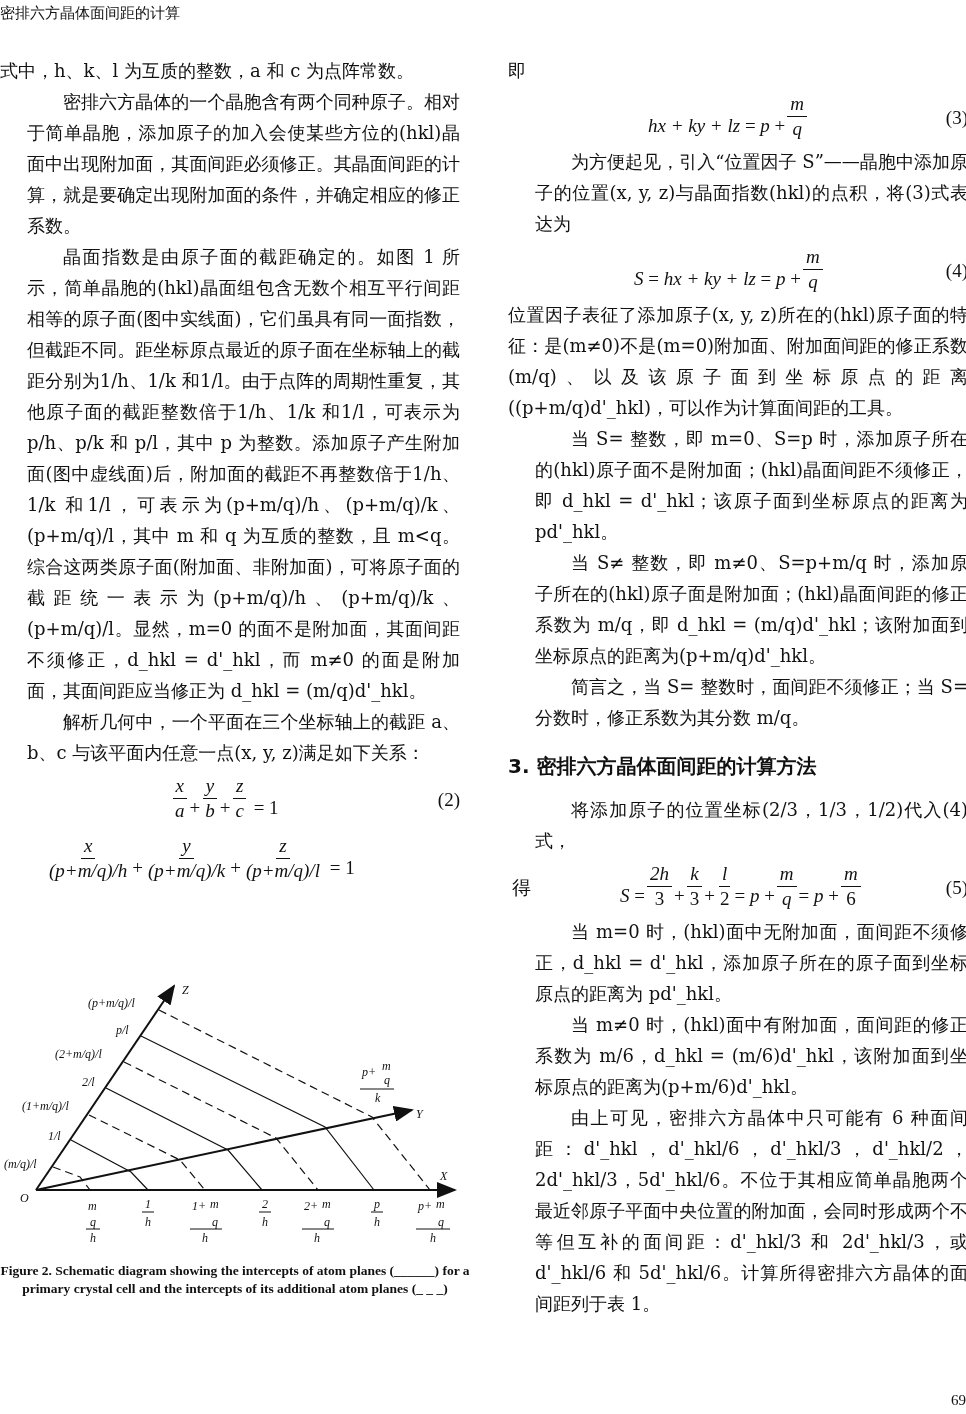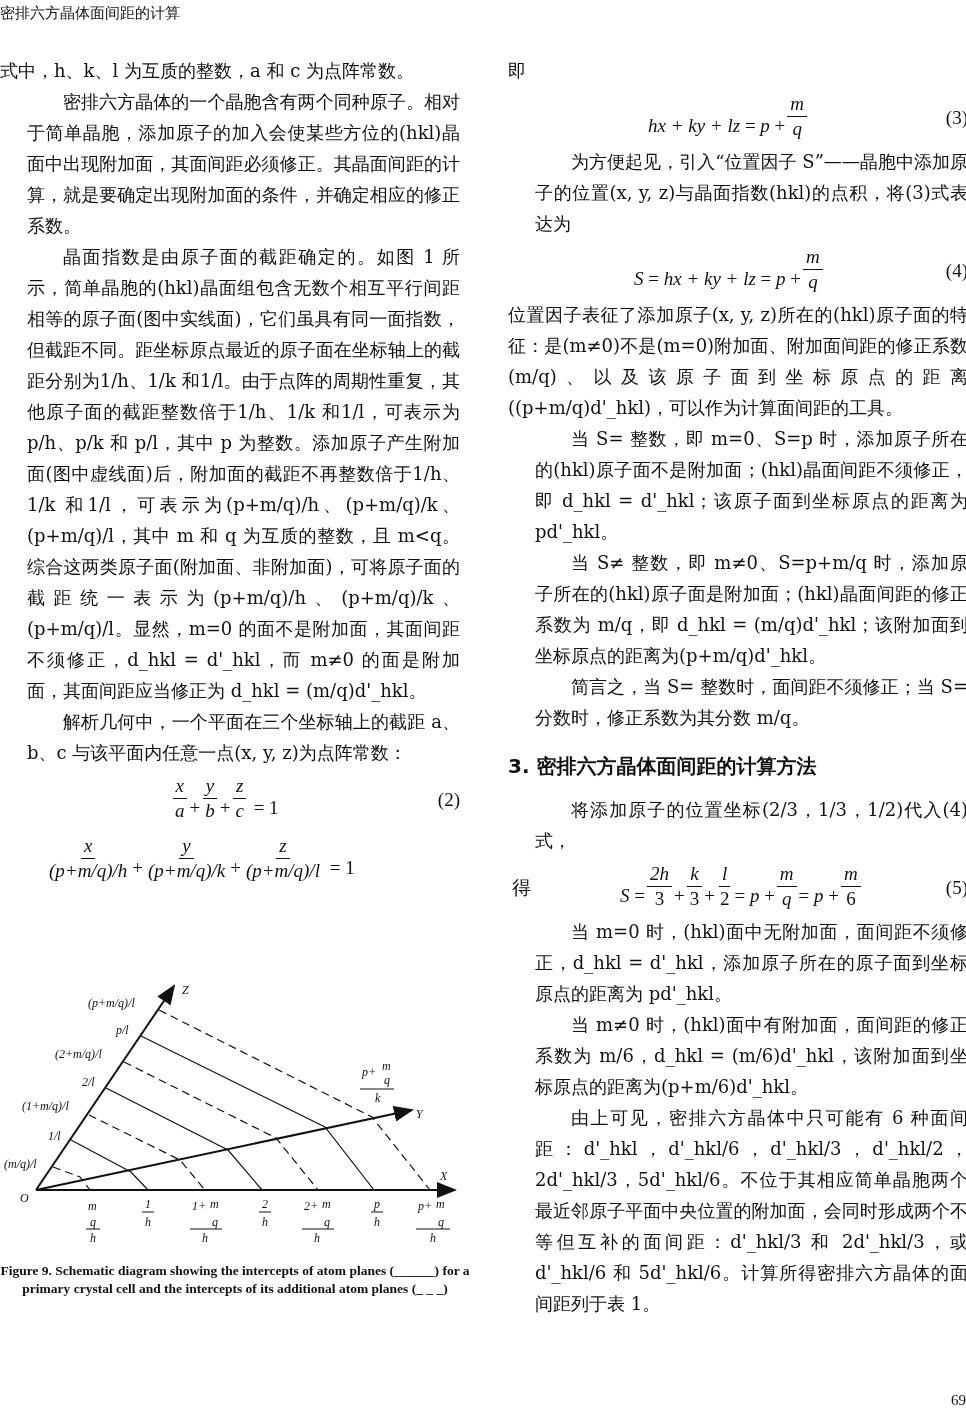--- a/index.html
+++ b/index.html
@@ -30,21 +30,21 @@
 </style>
 </head>
 <body>
 
 <div class="header">密排六方晶体面间距的计算</div>
 
 <div class="col left">
   <p class="p">式中，h、k、l 为互质的整数，a 和 c 为点阵常数。</p>
   <p class="p ind">密排六方晶体的一个晶胞含有两个同种原子。相对于简单晶胞，添加原子的加入会使某些方位的(hkl)晶面中出现附加面，其面间距必须修正。其晶面间距的计算，就是要确定出现附加面的条件，并确定相应的修正系数。</p>
   <p class="p ind">晶面指数是由原子面的截距确定的。如图 1 所示，简单晶胞的(hkl)晶面组包含无数个相互平行间距相等的原子面(图中实线面)，它们虽具有同一面指数，但截距不同。距坐标原点最近的原子面在坐标轴上的截距分别为1/h、1/k 和1/l。由于点阵的周期性重复，其他原子面的截距整数倍于1/h、1/k 和1/l，可表示为 p/h、p/k 和 p/l，其中 p 为整数。添加原子产生附加面(图中虚线面)后，附加面的截距不再整数倍于1/h、1/k 和1/l，可表示为(p+m/q)/h、(p+m/q)/k、(p+m/q)/l，其中 m 和 q 为互质的整数，且 m&lt;q。综合这两类原子面(附加面、非附加面)，可将原子面的截距统一表示为(p+m/q)/h、(p+m/q)/k、(p+m/q)/l。显然，m=0 的面不是附加面，其面间距不须修正，d_hkl = d'_hkl，而 m≠0 的面是附加面，其面间距应当修正为 d_hkl = (m/q)d'_hkl。</p>
-  <p class="p ind">解析几何中，一个平面在三个坐标轴上的截距 a、b、c 与该平面内任意一点(x, y, z)为点阵常数：</p>
+  <p class="p ind">解析几何中，一个平面在三个坐标轴上的截距 a、b、c 与该平面内任意一点(x, y, z)满足如下关系：</p>
   <div class="eq">
     <div class="body" style="left:170px;">
       <span class="frac">
           <span class="n m">x</span>
           <span class="d m">a</span>
         </span>+
       <span class="frac">
           <span class="n m">y</span>
           <span class="d m">b</span>
         </span>+
@@ -140,21 +140,21 @@
       <text x="430" y="270">h</text>
 
     <text x="362" y="104">p+</text>
       <text x="382" y="98">m</text>
       <text x="384" y="112">q</text>
       <line x1="360" y1="117" x2="394" y2="117" stroke="#111"></line>
       <text x="375" y="130">k</text>
   </svg>
 </div>
 <div class="caption">
-  <div>Figure 9. Schematic diagram showing the intercepts of atom planes (______) for a primary crystal cell and the intercepts of its additional atom planes (_ _ _)</div>
+  <div>Figure 2. Schematic diagram showing the intercepts of atom planes (______) for a primary crystal cell and the intercepts of its additional atom planes (_ _ _)</div>
 </div>
 
 <div class="col right">
   <p class="p">即</p>
   <div class="eq">
     <div class="body" style="left:140px;"><span class="m">hx + ky + lz</span>&nbsp;=&nbsp;<span class="m">p</span>&nbsp;+<span class="frac">
           <span class="n m">m</span>
           <span class="d m">q</span>
         </span></div>
     <span class="num">(3)</span>

